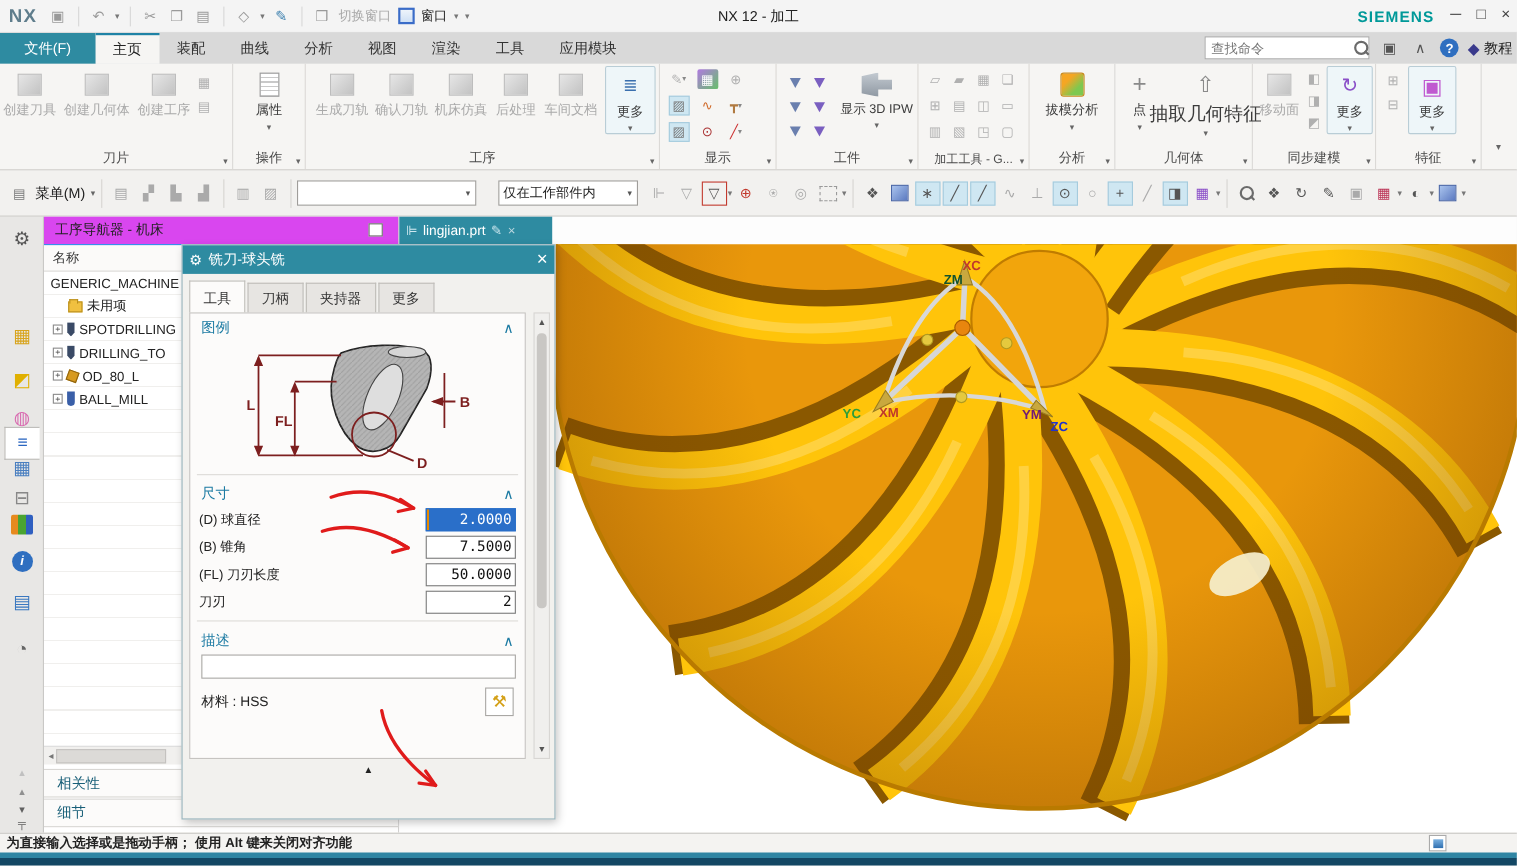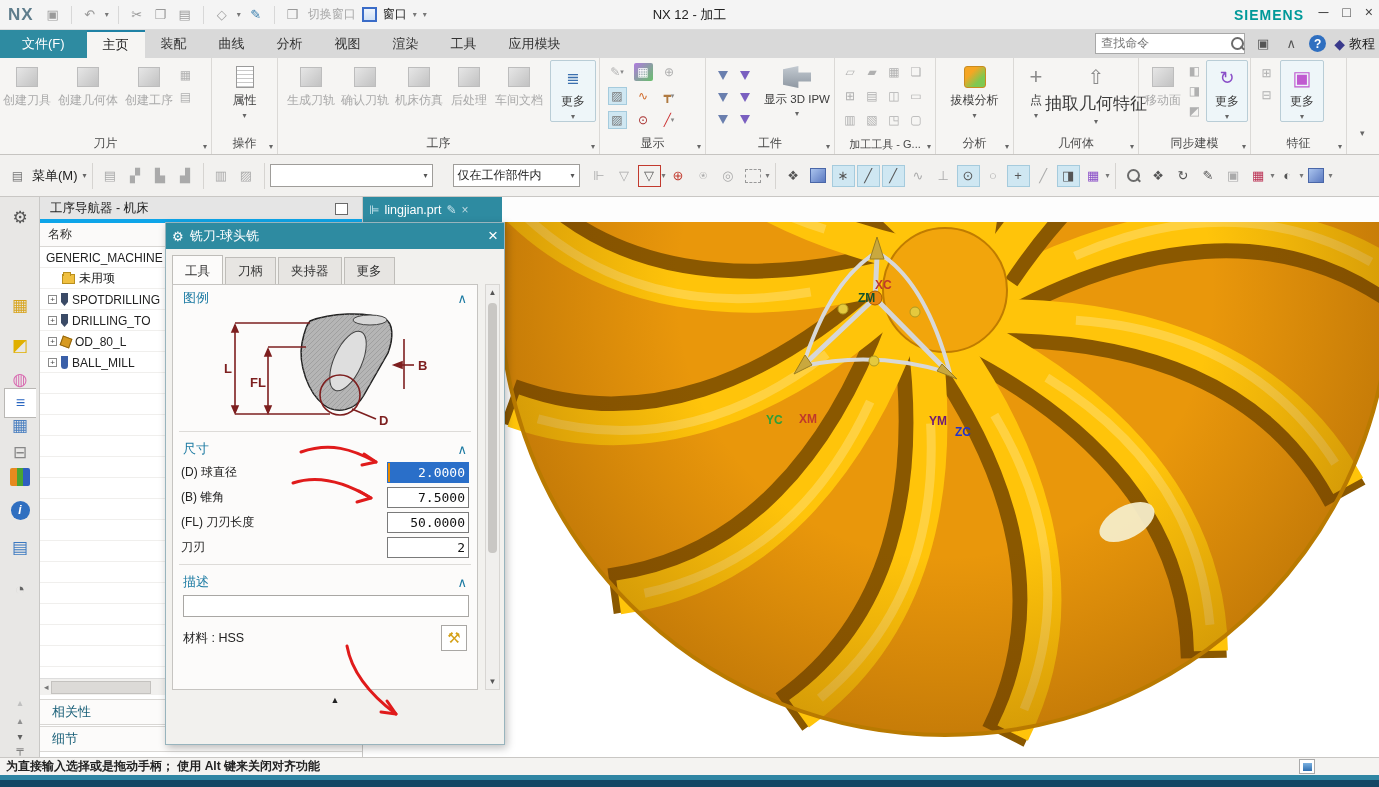--- a/index.html
+++ b/index.html
@@ -18,21 +18,21 @@
   .title-center { position:absolute; left:0; right:0; text-align:center; font-size:13px; color:#222; pointer-events:none; }
   .brand { position:absolute; right:75px; top:7px; color:#009999; font-weight:bold; font-size:14px; letter-spacing:1px; }
   .winctl { position:absolute; right:6px; top:4px; display:flex; gap:14px; color:#444; font-size:14px; }
 
   
   .rtabs { position:absolute; left:0; top:30px; width:1379px; height:28px; background:#d9d9d9; display:flex; align-items:stretch; }
   .ftab { background:#2e8ba1; color:#fff; padding:0 22px; display:flex; align-items:center; font-size:13px; }
   .rtab { padding:0 16px; display:flex; align-items:center; color:#333; font-size:13px; }
   .rtab.active { background:#f6f5f3; border-top:2px solid #1f82a5; color:#222; }
   .rtabs-right { position:absolute; right:4px; top:3px; display:flex; align-items:center; gap:8px; }
-  .findbox { width:150px; height:21px; border:1px solid #a8a8a8; background:#fff; font-size:12px; padding:0 20px 0 5px; color:#555;font-family:Liberation Serif, serif; }
+  .findbox { width:150px; height:21px; border:1px solid #a8a8a8; background:#fff; font-size:12px; padding:0 20px 0 5px; color:#555; }
   .lens { position:relative; width:16px; height:16px; margin-left:-24px; }
   .lens::before { content:""; position:absolute; left:2px; top:1px; width:9px; height:9px; border:2px solid #6b6b6b; border-radius:50%; }
   .lens::after { content:""; position:absolute; left:11px; top:11px; width:5px; height:2px; background:#6b6b6b; transform:rotate(45deg); }
   .tico { width:20px; height:20px; display:inline-flex; align-items:center; justify-content:center; color:#555; font-size:13px; }
   .help { width:17px; height:17px; border-radius:50%; background:#2f6fc0; color:#fff; font-weight:bold; font-size:12px; display:inline-flex; align-items:center; justify-content:center; }
   .tut { display:flex; align-items:center; gap:4px; color:#222; font-size:13px; }
   .cap { color:#3a3a8c; font-size:14px; }
 
   
   .ribbon { position:absolute; left:0; top:58px; width:1379px; height:97px; background:#f6f5f3; border-bottom:1px solid #c6c4c1; }
@@ -72,21 +72,21 @@
   .bluecube { width:16px; height:15px; background:linear-gradient(135deg,#aac4ee,#5b79c0); border:1px solid #4a67a8; }
 
   
   .sidebar { position:absolute; left:0; top:197px; width:40px; height:560px; background:#e8e7e5; border-right:1px solid #c9c8c6; }
   .sbi { position:absolute; left:8px; width:24px; height:24px; display:flex; align-items:center; justify-content:center; font-size:17px; }
   .sbi.activebox { left:4px; width:32px; height:30px; background:#fff; border:1px solid #b9b7b4; border-right:none; color:#2965c0; font-size:16px; }
   .books { background:linear-gradient(90deg,#e68a1e 0 33%,#4aa432 33% 66%,#2f5fc0 66% 100%); width:20px; height:18px; border-radius:2px; }
   .infoc { width:19px; height:19px; border-radius:50%; background:#2f6fc0; color:#fff; font-size:12px; font-weight:bold; font-style:italic; display:flex; align-items:center; justify-content:center; }
 
   .navigator { position:absolute; left:40px; top:197px; width:323px; height:560px; background:#fff; border-right:1px solid #c9c8c6; }
-  .nav-title { height:26px; background:#e5e5e5; display:flex; align-items:center; padding-left:10px; color:#222; font-size:12.5px; border-bottom:4px solid #0ea5e9; }
+  .nav-title { height:26px; background:#d946ef; display:flex; align-items:center; padding-left:10px; color:#222; font-size:12.5px; border-bottom:1px solid #0ea5e9; }
   .nav-float { position:absolute; right:14px; top:6px; width:13px; height:12px; border:1px solid #6a6a6a; background:#fff; }
   .nav-colhead { height:24px; border-bottom:1px solid #d9d7d4; display:flex; align-items:center; padding-left:8px; color:#333; background:#fbfaf9; }
   .tree { position:absolute; left:0; top:50px; right:0; height:428px; background:repeating-linear-gradient(#ffffff 0 20px,#f0efed 20px 21px); }
   .trow { height:21px; display:flex; align-items:center; position:relative; font-size:12px; color:#222; white-space:nowrap; overflow:hidden; }
   .exp { width:9px; height:9px; border:1px solid #8a8a8a; background:#fff; font-size:8px; line-height:7px; text-align:center; color:#444; margin:0 4px 0 8px; flex:none; }
   .ticon { flex:none; margin-right:4px; }
   .fold { width:13px; height:10px; background:#f0c040; border:1px solid #b98f1e; position:relative; }
   .fold::before { content:""; position:absolute; left:0; top:-3px; width:6px; height:3px; background:#f0c040; border:1px solid #b98f1e; border-bottom:none; }
   .drill { width:7px; height:13px; background:#3a4a66; clip-path:polygon(0 0,100% 0,100% 70%,50% 100%,0 70%); }
   .turnt { width:10px; height:10px; background:#d79a20; border:1px solid #8f6410; transform:rotate(20deg); }
@@ -94,21 +94,21 @@
   .selrow { position:absolute; left:56px; right:0; top:0; bottom:0; background:#a9d8e6; z-index:-1; }
   .hscroll { position:absolute; left:0; top:481px; right:0; height:17px; background:#f1f0ee; border-top:1px solid #ddd; display:flex; align-items:center; }
   .hthumb { width:100px; height:13px; background:#dcdad7; border:1px solid #c4c2bf; margin-left:2px; }
   .npanel { position:absolute; left:0; right:0; height:26px; background:#fcfbfa; border-top:1px solid #d9d7d4; border-bottom:1px solid #d9d7d4; display:flex; align-items:center; padding-left:12px; color:#175e77; font-size:13px; }
 
   .viewport { position:absolute; left:363px; top:197px; width:1016px; height:560px; background:#fdfdfd; }
   .part-tab { position:absolute; left:0; top:0; width:139px; height:25px; background:#2e8ba1; color:#fff; display:flex; align-items:center; gap:5px; padding:0 6px; font-size:12.5px; }
   .pt-ico { color:#cfe8f0; font-size:12px; }
   .canvas { position:absolute; left:0; top:25px; right:0; bottom:0; background:#fff; }
   .impeller { position:absolute; left:142px; top:0; }
-  .triadlbl { position:absolute; font-size:12px; font-weight:bold; z-index:6;margin-top:44px; }
+  .triadlbl { position:absolute; font-size:12px; font-weight:bold; z-index:6; }
 
   
   .dialog { position:absolute; left:165px; top:222px; width:340px; height:523px; background:#f2f1ee; border:1px solid #98b4bd; box-shadow:2px 3px 8px rgba(0,0,0,.25); z-index:40; }
   .dlg-head { height:26px; background:#2e8ba1; color:#fff; display:flex; align-items:center; padding:0 6px; gap:6px; font-size:13px; }
   .dlg-close { margin-left:auto; font-size:17px; cursor:pointer; }
   .dlg-tabs { position:absolute; left:6px; top:34px; display:flex; }
   .dtab { padding:5px 12px; background:#e7e5e2; border:1px solid #bfbdb9; border-bottom:none; margin-right:2px; font-size:12.5px; color:#333; }
   .dtab.active { background:#fcfbfa; position:relative; top:-2px; padding-top:7px; }
   .dlg-content { position:absolute; left:6px; top:61px; width:306px; height:406px; background:#fcfbfa; border:1px solid #c6c4c1; overflow:hidden; }
   .vscroll { position:absolute; right:4px; top:61px; width:15px; height:406px; background:#f0efed; border:1px solid #d8d6d3; }

